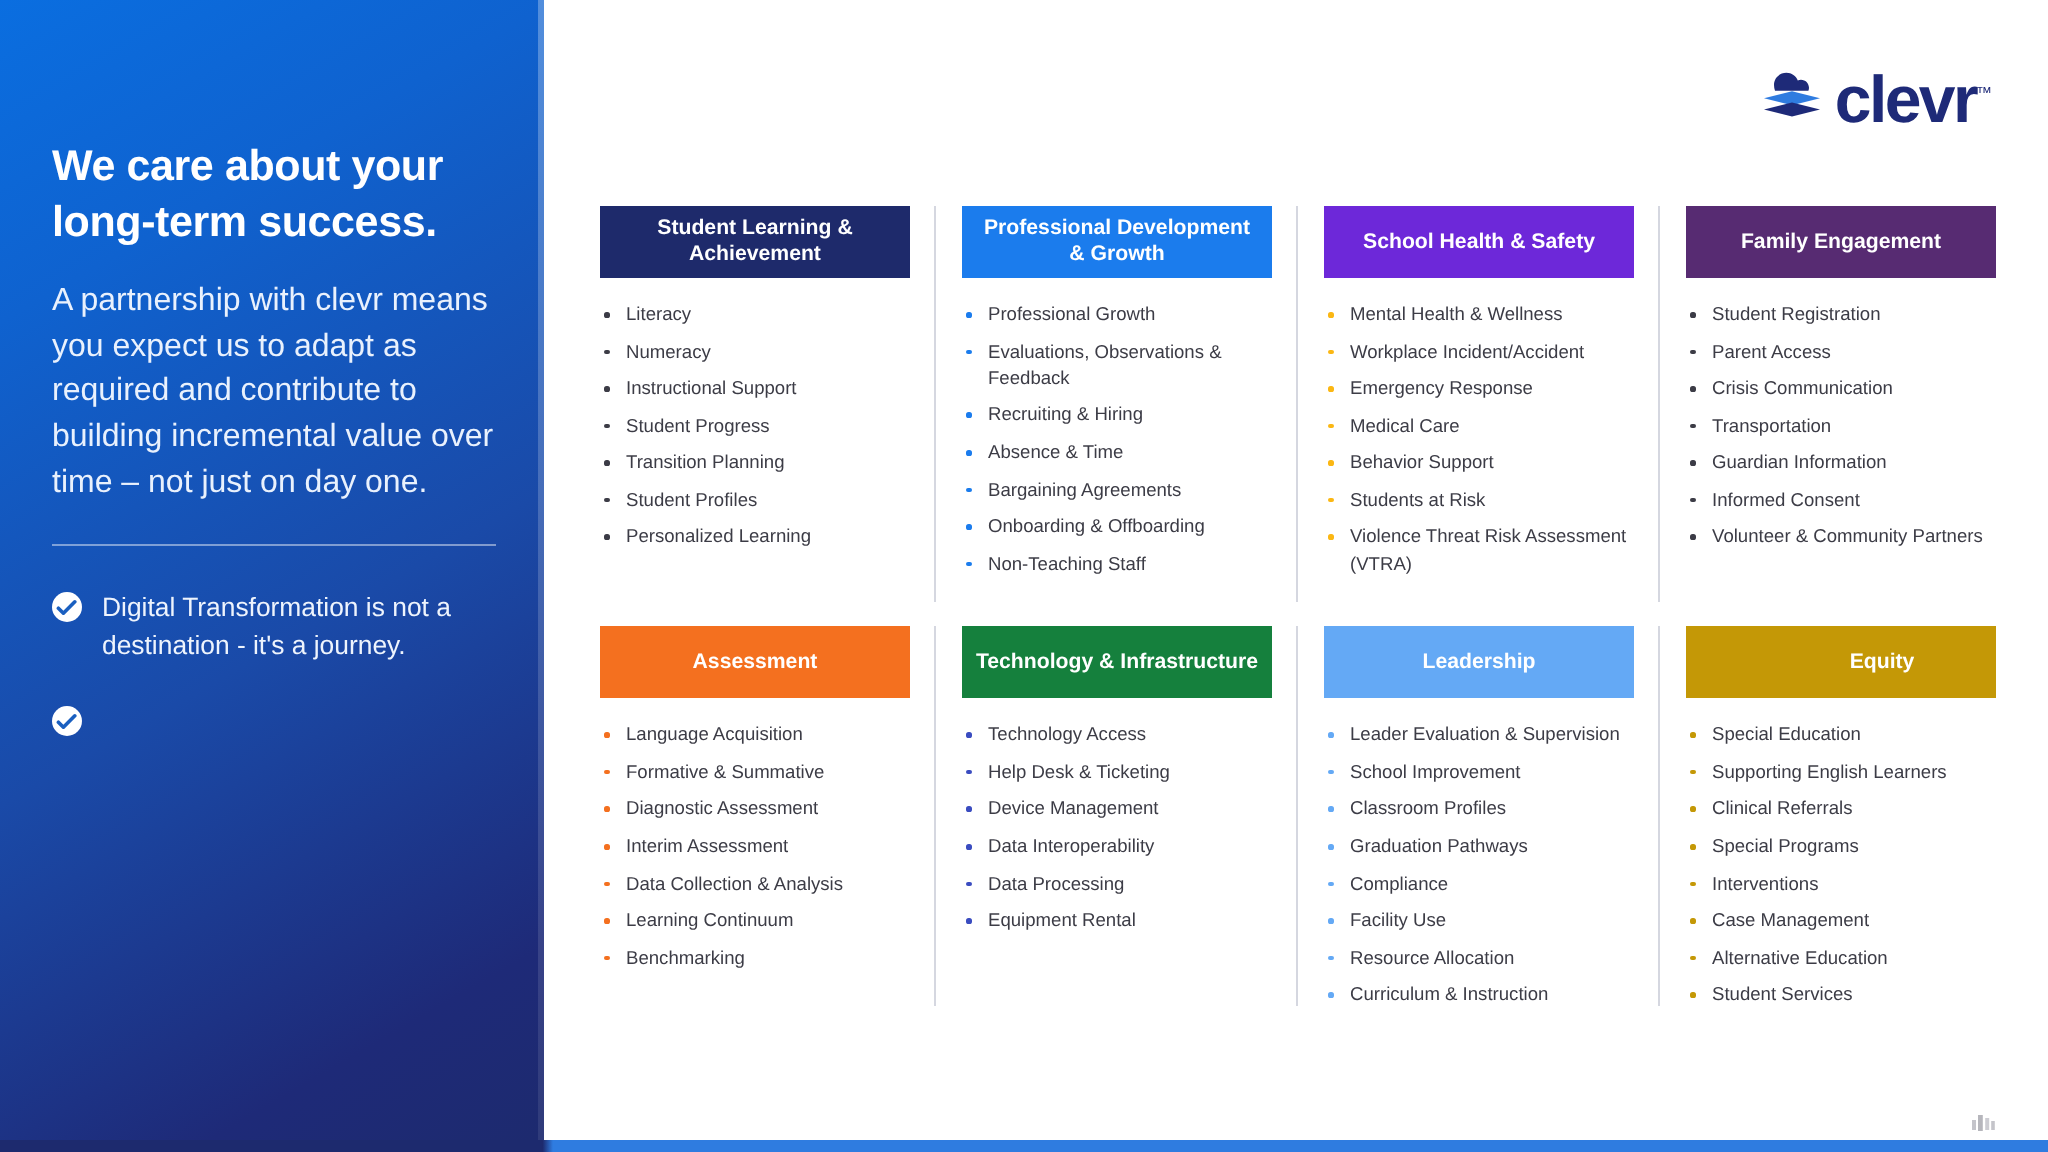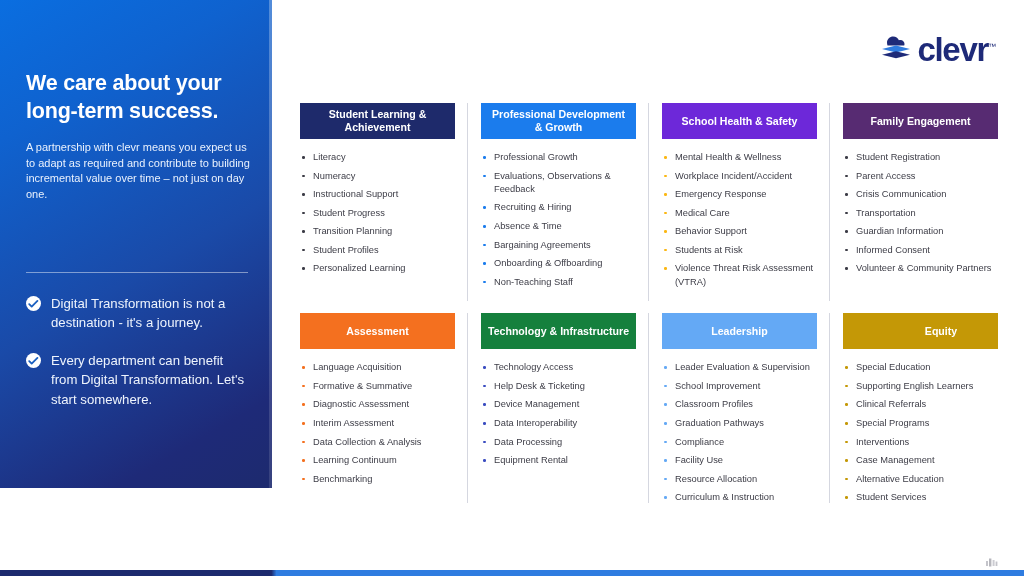--- a/index.html
+++ b/index.html
@@ -22,21 +22,21 @@
     background: #ffffff;
     overflow: hidden;
   }
 
   
   .left-panel {
     position: absolute;
     left: 0;
     top: 0;
     width: 272px;
-    height: 488px;
+    height: 576px;
     background: linear-gradient(150deg, #0a6ee0 0%, #0f62cf 22%, #1a4aa8 55%, #1e2a78 86%, #1d2a6e 100%);
     box-sizing: border-box;
     padding: 0 12px;
   }
   .left-panel:after {
     content: "";
     position: absolute;
     right: 0;
     top: 0;
     width: 3px;
@@ -52,21 +52,21 @@
     font-weight: 700;
     line-height: 1.3;
     color: #ffffff;
     letter-spacing: -0.2px;
   }
   .panel-sub {
     position: absolute;
     left: 26px;
     top: 140px;
     width: 226px;
-    font-size: 11px;
+    font-size: 16px;
     line-height: 1.42;
     color: #e9f1fd;
     font-weight: 400;
   }
   .panel-rule {
     position: absolute;
     left: 26px;
     top: 272px;
     width: 222px;
     height: 1px;
@@ -238,21 +238,20 @@
             </svg>
           </span>
           <span class="check-text">Digital Transformation is not a destination - it's a journey.</span>
         </div>
         <div class="check-item">
           <span class="check-icon">
             <svg width="11" height="10" viewBox="0 0 11 10">
               <path d="M1.2 5.1 3.7 7.6 9.4 1.9" stroke="#1a5fc0" stroke-width="1.8" fill="none" stroke-linecap="round" stroke-linejoin="round"></path>
             </svg>
           </span>
-          <span class="check-text">Every department can benefit from Digital Transformation. Let's start somewhere.</span>
         </div>
       </div>
   </div>
 
   <div class="content">
 
     <div class="logo">
       <span class="logo-mark">
         <svg width="34" height="30" viewBox="0 0 34 30">
           <path d="M8 10.5c0-3.4 2.8-6.1 6.2-6.1 2.6 0 4.8 1.6 5.7 3.8.5-.2 1-.3 1.6-.3 2.2 0 4 1.8 4 4 0 .5-.1 1-.3 1.5H8.5c-.3-.9-.5-1.9-.5-2.9z" fill="#1e2a78"></path>

